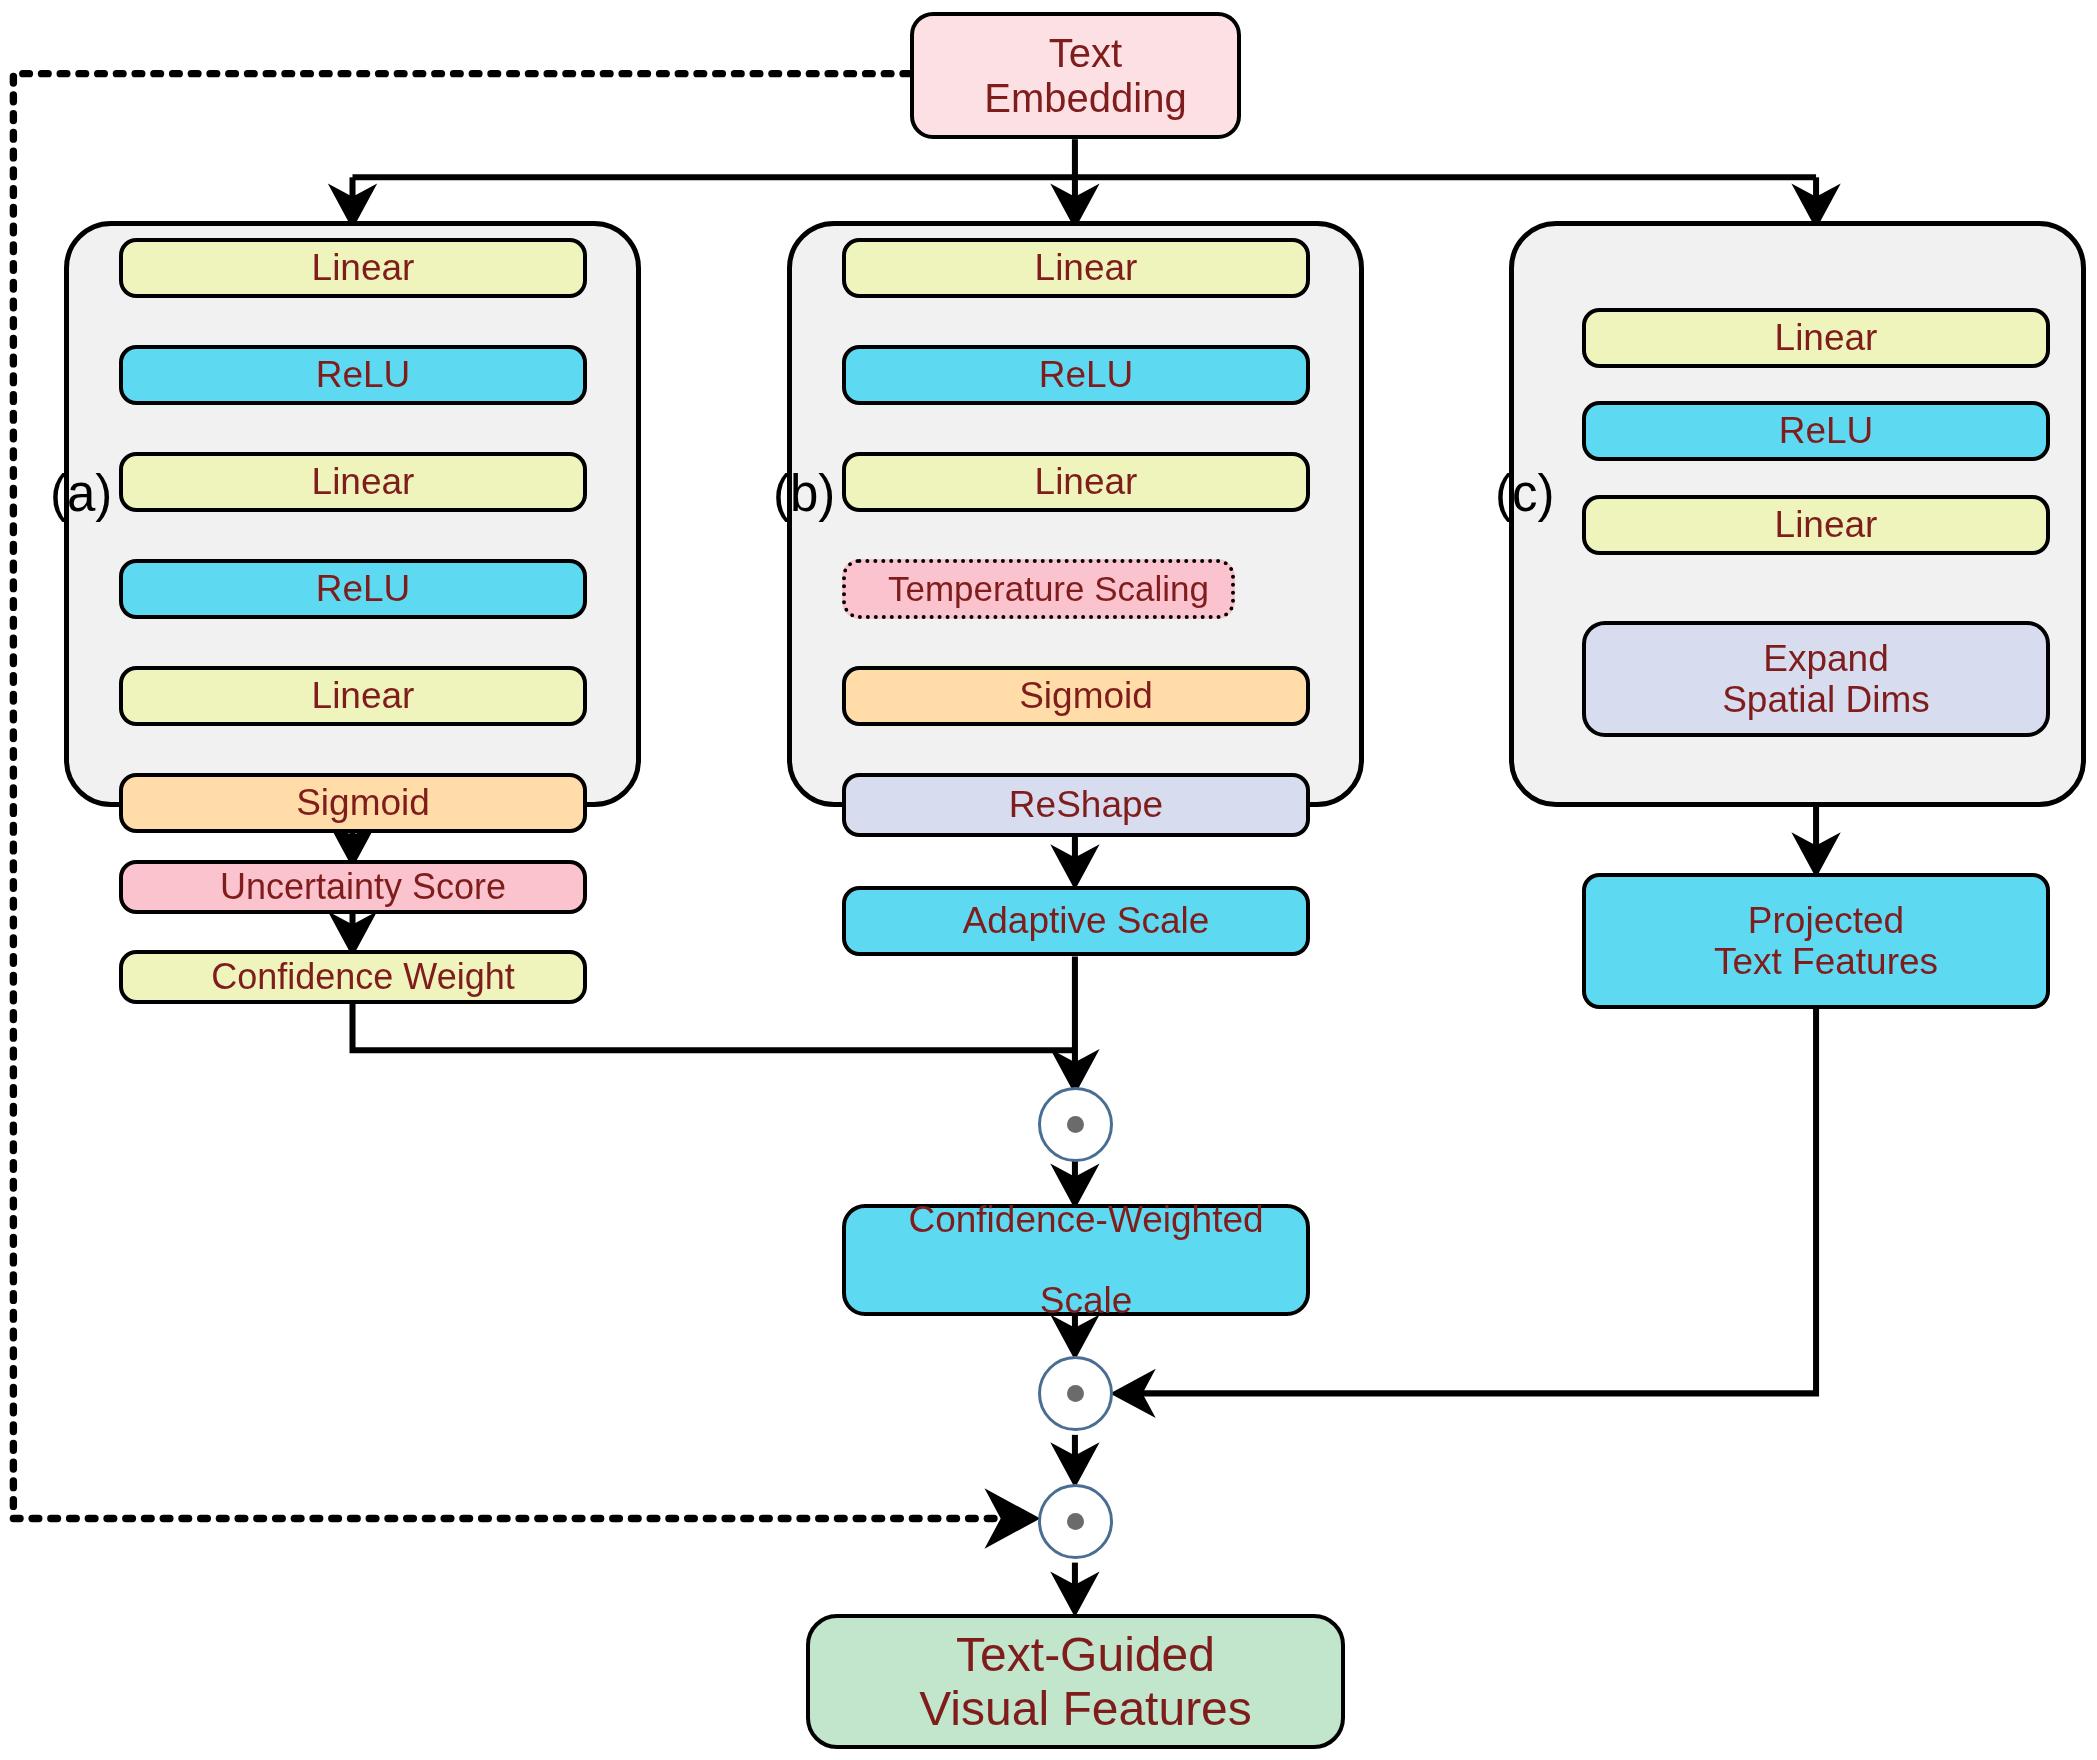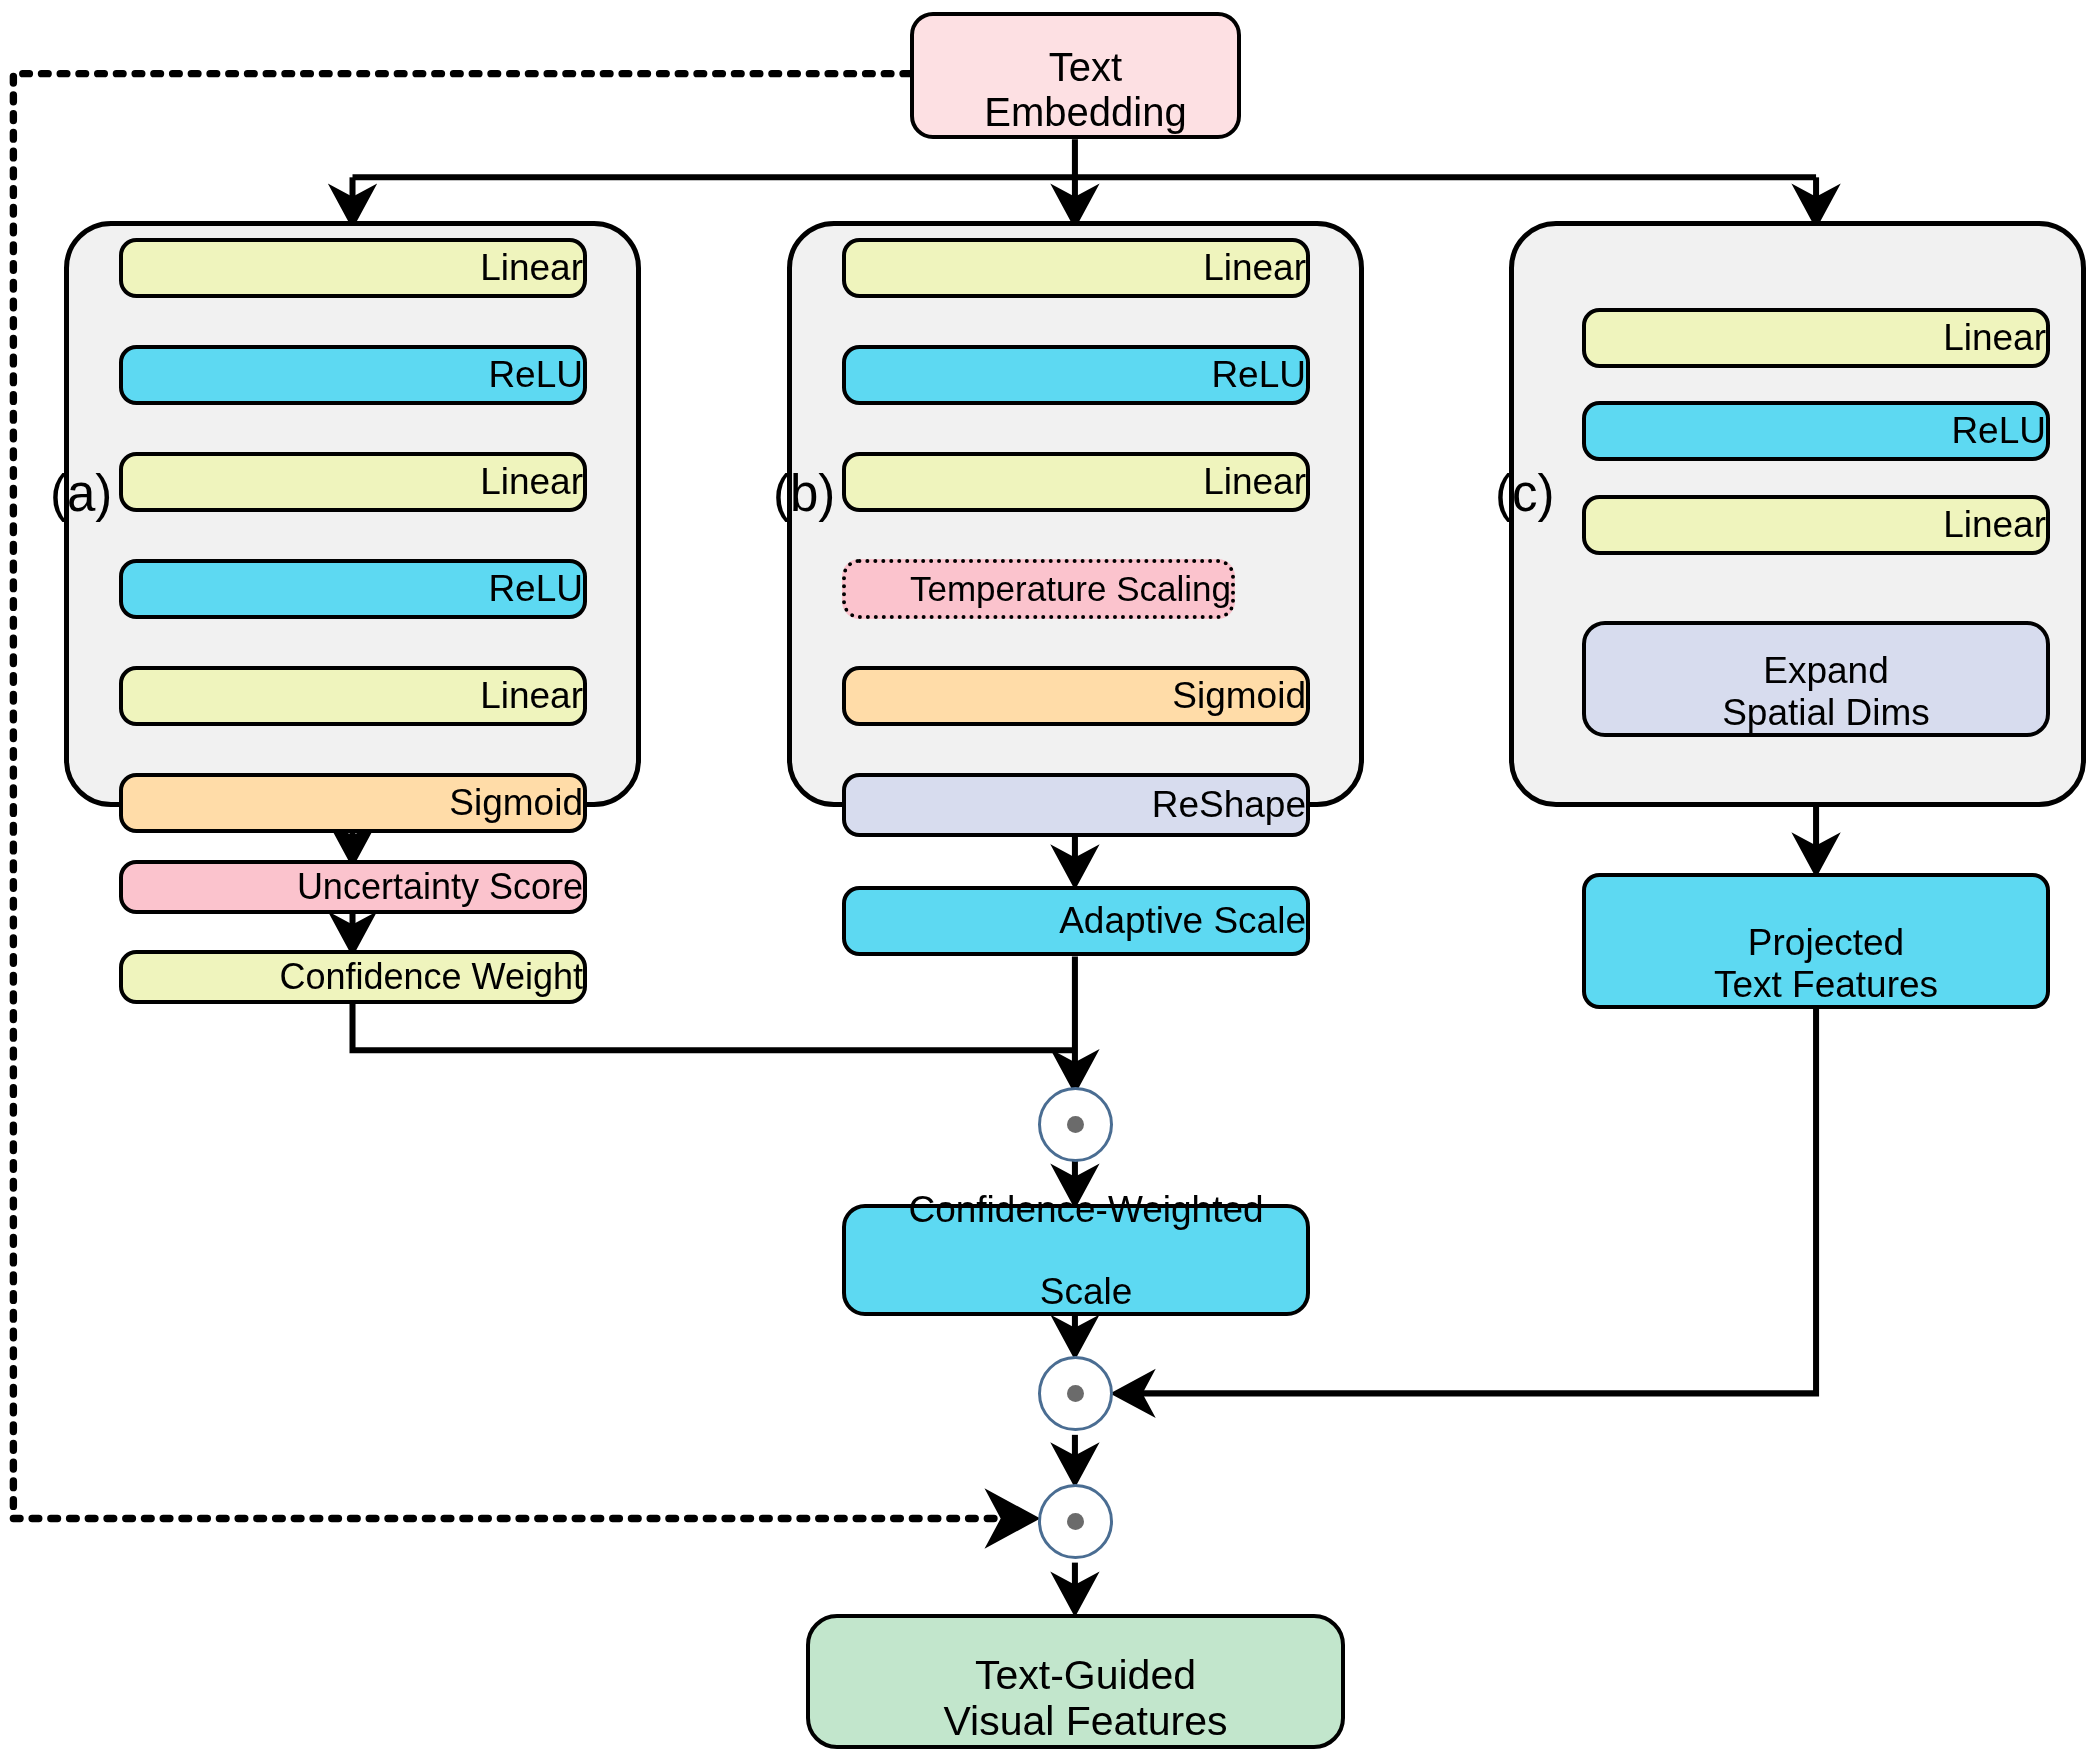--- a/index.html
+++ b/index.html
@@ -1,20 +1,20 @@
 <!DOCTYPE html>
 <html style="font-size:10.7px"><head>
 <meta charset="utf-8">
 <style>
   html,body{margin:0;padding:0;background:#ffffff;}
   body{font-family:"Liberation Sans", sans-serif;}
   #stage{position:relative;width:2097px;height:1760px;background:#fff;overflow:hidden;}
   svg.layer{position:absolute;left:0;top:0;width:2097px;height:1760px;pointer-events:none;}
-  .node{position:absolute;box-sizing:border-box;display:flex;align-items:center;justify-content:flex-end;
-        text-align:center;color:#000000;border:4.7px solid #000;line-height:1.12;padding-left:20px;}
+  .node{position:absolute;box-sizing:border-box;display:flex;align-items:center;justify-content:center;
+        text-align:center;color:#7f1d1d;border:4.7px solid #000;line-height:1.12;padding-left:20px;}
   .node.r-sm{border-radius:17.4px;}
   .node.r-md{border-radius:23px;}
   .node.r-lg{border-radius:31px;}
   .group{position:absolute;box-sizing:border-box;background:#f1f1f1;border:5.4px solid #000;border-radius:47px;}
   .glabel{position:absolute;color:#000;font-size:51px;line-height:1;}
   .opnode{position:absolute;box-sizing:border-box;border:3.3px solid #4a6d92;border-radius:50%;
           background:#fff;display:flex;align-items:center;justify-content:center;}
   .opdot{width:17.4px;height:17.4px;border-radius:50%;background:#6b6b6b;}
 </style>
 </head>
@@ -137,19 +137,19 @@
   </div>
 
   <div class="opnode" style="left:1038px;top:1356px;width:75px;height:75px;">
     <span class="opdot"></span>
   </div>
 
   <div class="opnode" style="left:1038px;top:1484px;width:75px;height:75px;">
     <span class="opdot"></span>
   </div>
 
-  <div class="node r-lg" style="left:806px;top:1614px;width:539px;height:135px;background:#c2e6cc;font-size:41px;flex-direction:column;">
+  <div class="node r-lg" style="left:806px;top:1614px;width:539px;height:135px;background:#c2e6cc;font-size:48px;flex-direction:column;">
     <span>Text-Guided</span>
     <span>Visual Features</span>
   </div>
 
 </div>
 
 
 </body></html>

